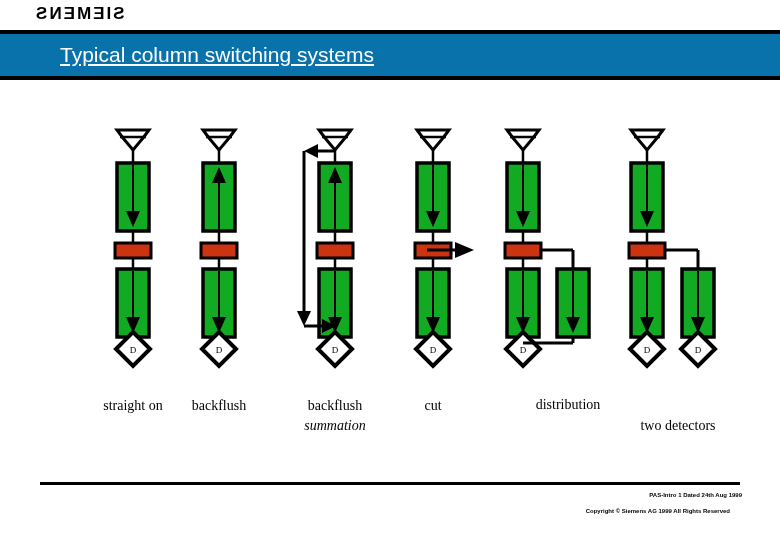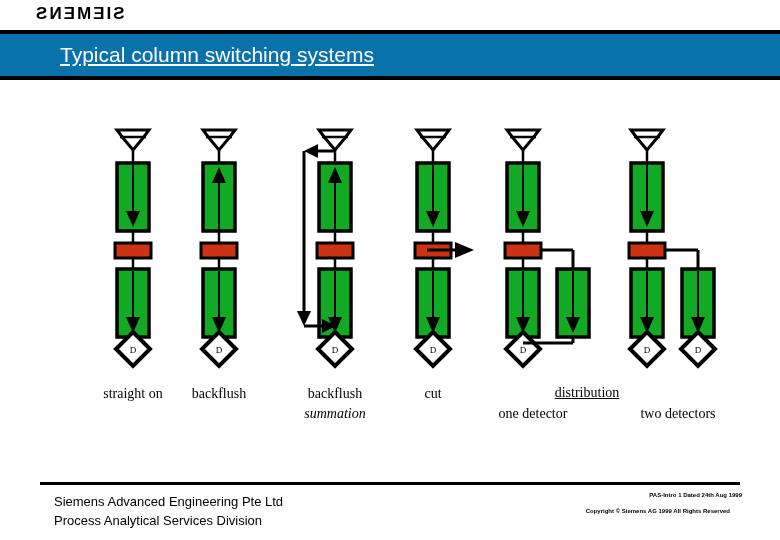--- a/index.html
+++ b/index.html
@@ -41,21 +41,21 @@
   
   .diagram{position:absolute;left:0;top:115px;width:780px;height:260px;}
   .diagram svg{display:block;}
 
   
   .labels{
     position:absolute;left:0;top:378px;width:780px;height:50px;
     font-family:"Liberation Serif", serif;
     font-size:14px;color:#000;
   }
-  .lbl{position:absolute;white-space:nowrap;text-align:center;}
+  .lbl{position:absolute;white-space:nowrap;text-align:center;margin-top:12px;}
 
   
   .rule{
     position:absolute;left:40px;top:482px;width:700px;height:3px;
     background:#000000;
   }
   .footer-left{
     position:absolute;left:54px;top:492px;
     font-family:"Liberation Sans", sans-serif;
     font-size:13px;color:#000;line-height:19px;
@@ -236,30 +236,25 @@
   <div class="labels">
     <div class="lbl" style="left:73px;top:8px;width:120px;">straight on</div>
 
     <div class="lbl" style="left:159px;top:8px;width:120px;">backflush</div>
 
     <div class="lbl" style="left:275px;top:8px;width:120px;">backflush</div>
     <div class="lbl" style="left:275px;top:28px;width:120px;font-style:italic;">summation</div>
 
     <div class="lbl" style="left:373px;top:8px;width:120px;">cut</div>
 
-    <div class="lbl" style="left:504px;top:7px;width:166px;text-decoration:underline;">distribution</div>
-    <div class="lbl" style="left:463px;top:28px;width:140px;">one detector</div>
+    <div class="lbl" style="left:485px;top:7px;width:166px;">distribution</div>
     <div class="lbl" style="left:608px;top:28px;width:140px;">two detectors</div>
   </div>
 
   <div class="rule"></div>
 
-  <div class="footer-left">
-    <div>Siemens Advanced Engineering Pte Ltd</div>
-    <div>Process Analytical Services Division</div>
-  </div>
 
   <div class="footer-right">
     <div>PAS-Intro 1    Dated 24th Aug 1999</div>
     <div class="line2">Copyright ©  Siemens AG 1999 All Rights Reserved</div>
   </div>
 
 </div>
 
 </body></html>

